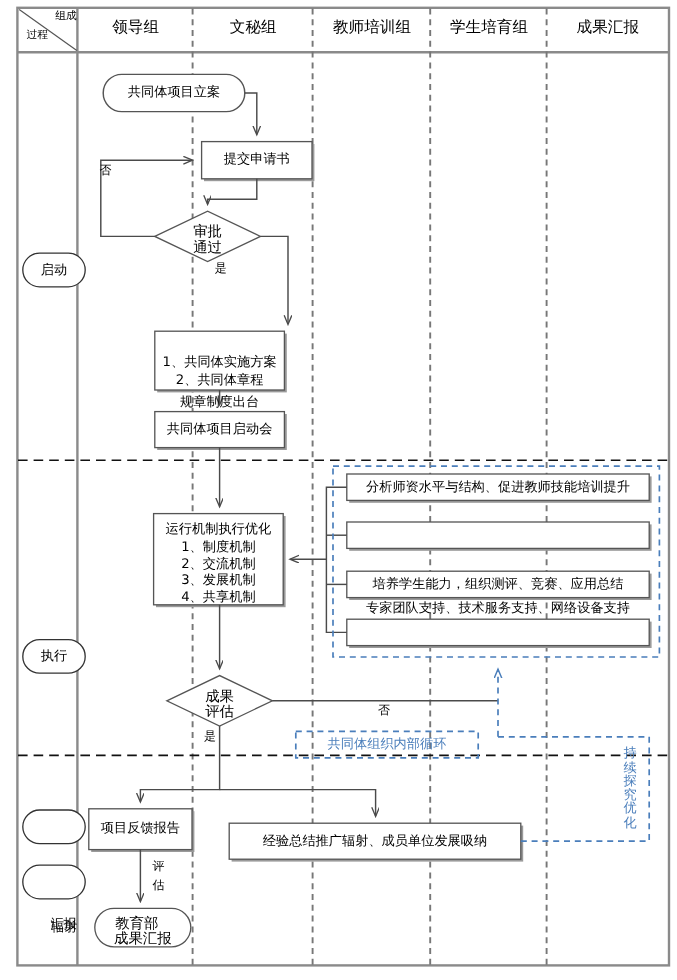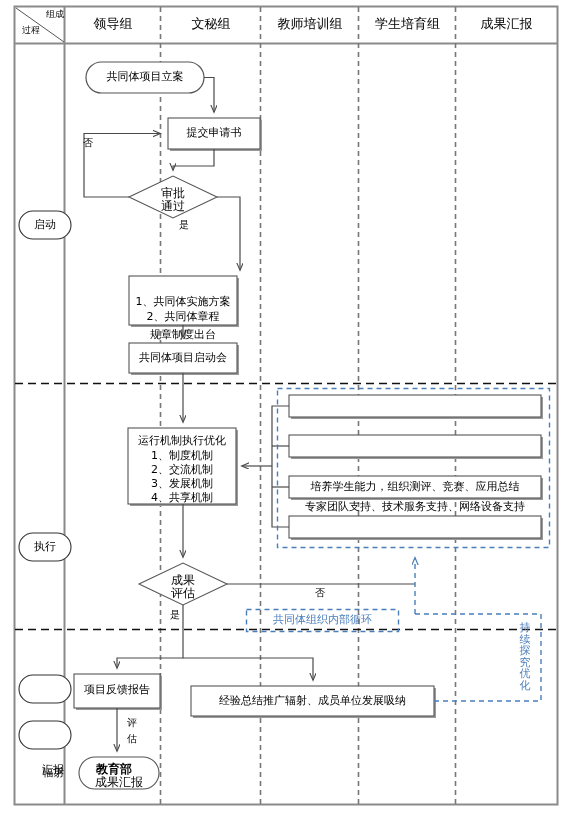--- a/index.html
+++ b/index.html
@@ -194,28 +194,29 @@
 
   <div class="lbl boxtxt" style="left:128px;top:434px;width:108px;">运行机制执行优化</div>
   <div class="lbl boxtxt" style="left:128px;top:449px;width:108px;">1、制度机制</div>
   <div class="lbl boxtxt" style="left:128px;top:463px;width:108px;">2、交流机制</div>
   <div class="lbl boxtxt" style="left:128px;top:477px;width:108px;">3、发展机制</div>
   <div class="lbl boxtxt" style="left:128px;top:491px;width:108px;">4、共享机制</div>
 
   <div class="lbl smalltxt" style="left:159px;top:573px;width:48px;">成果</div>
   <div class="lbl smalltxt" style="left:159px;top:586px;width:48px;">评估</div>
 
+  <div class="lbl boxtxt" style="left:289px;top:399px;width:252px;">分析师资水平与结构、促进教师技能培训提升</div>
   <div class="lbl boxtxt" style="left:289px;top:480px;width:252px;">培养学生能力，组织测评、竞赛、应用总结</div>
   <div class="lbl boxtxt" style="left:289px;top:500px;width:252px;">专家团队支持、技术服务支持、网络设备支持</div>
 
   <div class="lbl boxtxt" style="left:74px;top:683px;width:86px;">项目反馈报告</div>
 
   <div class="lbl boxtxt" style="left:191px;top:694px;width:243px;">经验总结推广辐射、成员单位发展吸纳</div>
 
-  <div class="lbl smalltxt" style="left:79px;top:762px;width:70px;font-weight:bold;">教育部</div>
+  <div class="lbl smalltxt" style="left:79px;top:762px;width:70px;">教育部</div>
   <div class="lbl smalltxt" style="left:79px;top:775px;width:80px;">成果汇报</div>
 
   <div class="lbl edgetxt" style="left:78px;top:137px;width:20px;">否</div>
   <div class="lbl edgetxt" style="left:174px;top:219px;width:20px;">是</div>
   <div class="lbl edgetxt" style="left:310px;top:587px;width:20px;">否</div>
   <div class="lbl edgetxt" style="left:165px;top:609px;width:20px;">是</div>
   <div class="lbl edgetxt" style="left:122px;top:717px;width:20px;">评</div>
   <div class="lbl edgetxt" style="left:122px;top:733px;width:20px;">估</div>
 
   <div class="lbl bluetxt" style="left:247px;top:613px;width:151px;">共同体组织内部循环</div>

